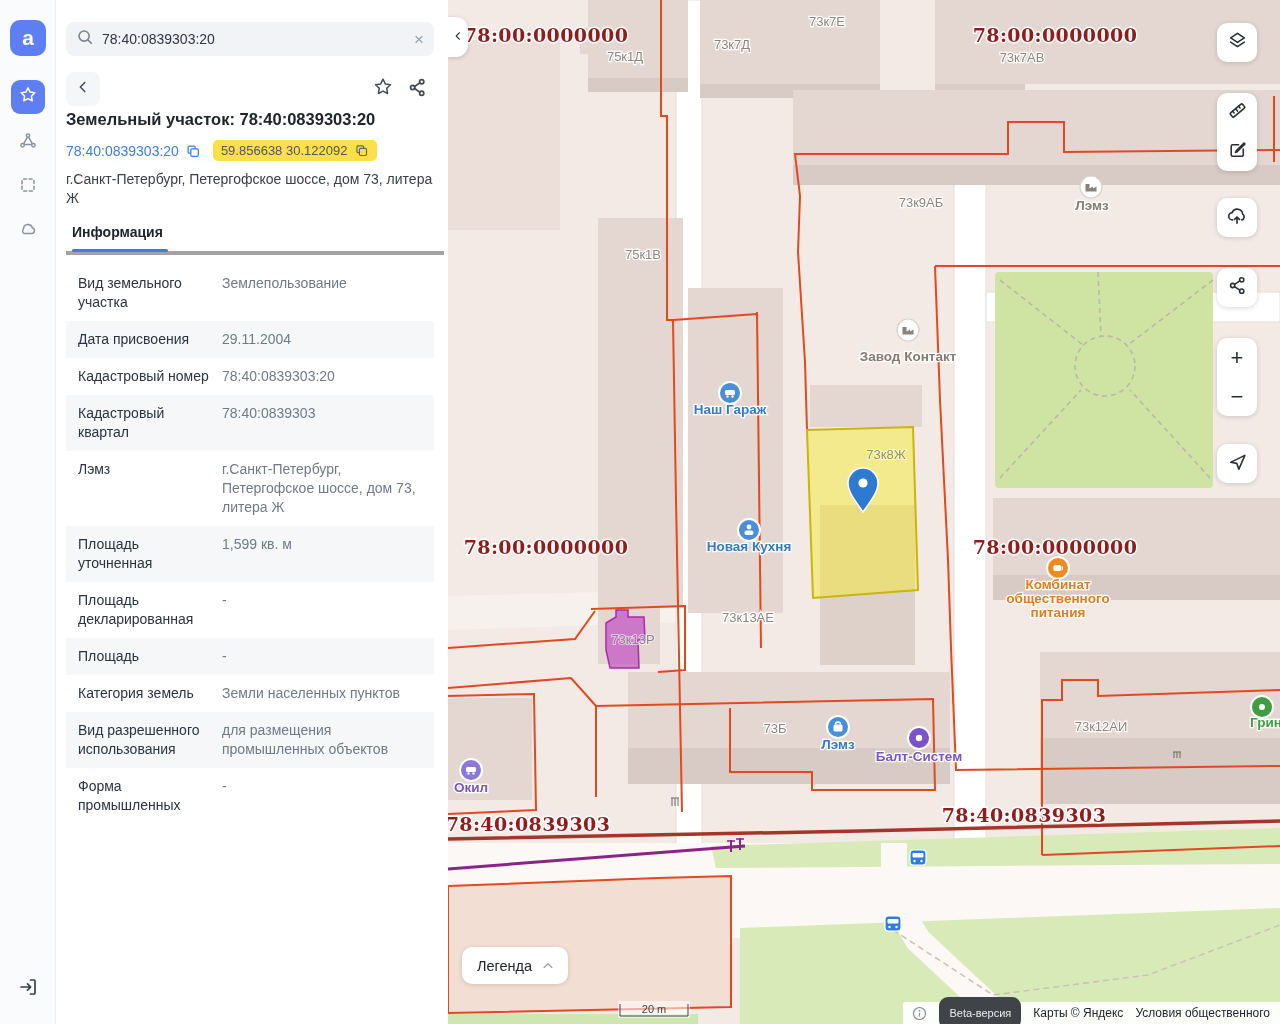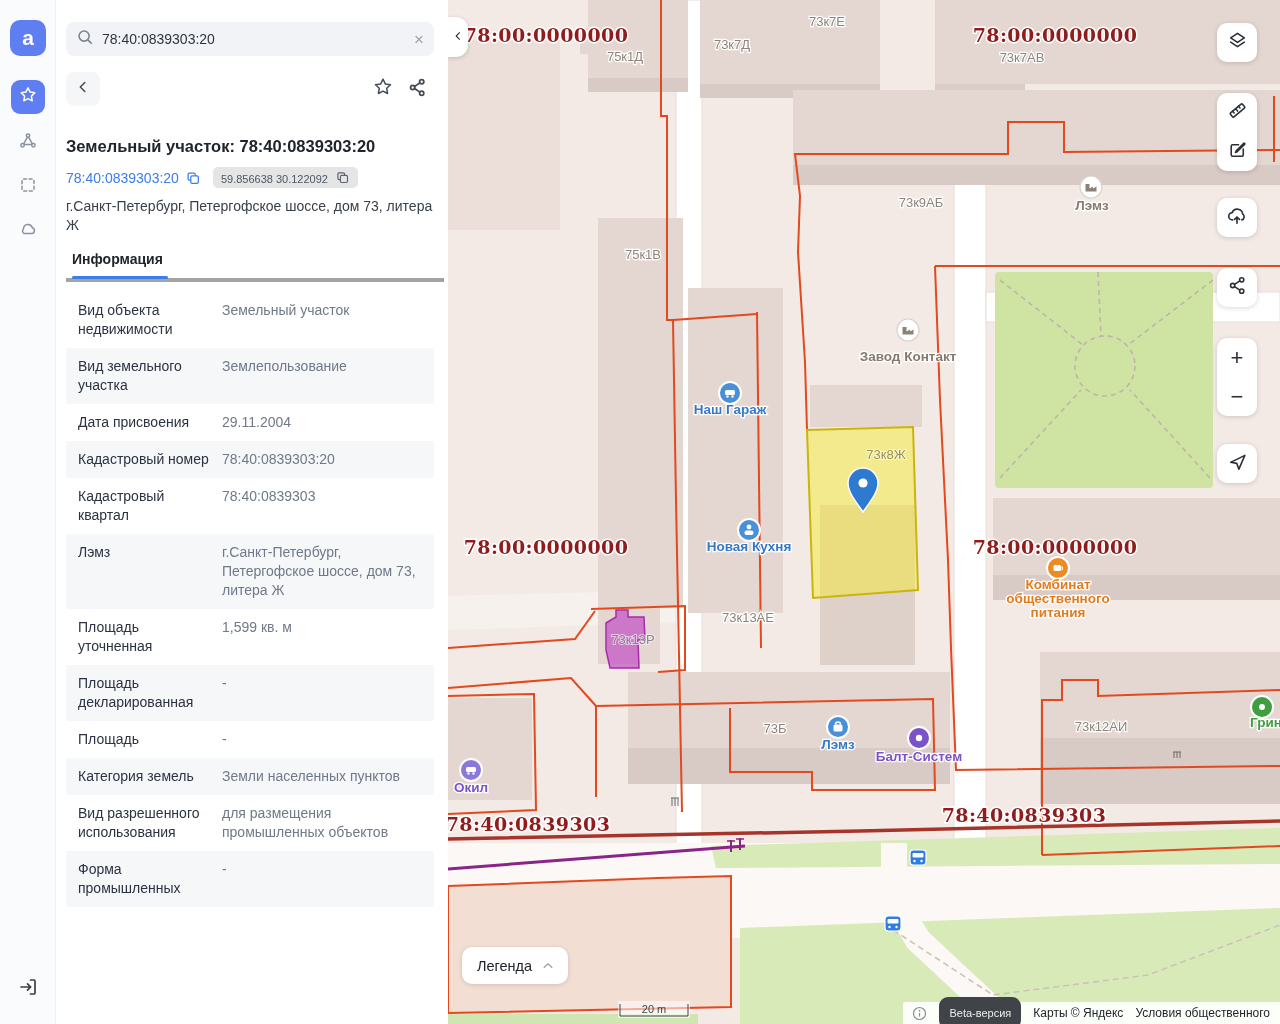--- a/index.html
+++ b/index.html
@@ -20,25 +20,25 @@
   .panel { position:absolute; left:56px; top:0; width:392px; height:1018px; background:#fff; z-index:20; overflow:hidden; }
   .searchwrap { margin:22px 14px 0 10px; height:34px; background:#f1f3f6; border-radius:8px; display:flex; align-items:center; padding:0 10px; gap:8px; }
   .searchwrap svg { flex:none; stroke:#7d8490; fill:none; stroke-width:1.8; stroke-linecap:round; }
   .searchwrap input { flex:1; border:none; outline:none; background:transparent; font-family:inherit; font-size:14px; color:#2e3540; }
   .clearbtn { flex:none; color:#9aa1ab; font-size:17px; line-height:1; cursor:pointer; }
   .headrow { margin:16px 14px 0 10px; display:flex; align-items:center; }
   .backbtn { width:34px; height:34px; border-radius:8px; background:#f5f6f8; display:flex; align-items:center; justify-content:center; }
   .backbtn svg, .hico svg { stroke:#454b54; fill:none; stroke-width:1.7; stroke-linecap:round; stroke-linejoin:round; }
   .headrow .sp { flex:1; }
   .hico { width:34px; height:34px; display:flex; align-items:center; justify-content:center; }
-  .ptitle { margin:31px 14px 0 10px; font-size:16.5px; font-weight:bold; color:#20252b; }
+  .ptitle { margin:4px 14px 0 10px; font-size:16.5px; font-weight:bold; color:#20252b; }
   .linkrow { margin:11px 14px 0 10px; display:flex; align-items:center; gap:6px; }
   .cadlink { font-size:14px; color:#3b7de9; }
   .copyico svg { stroke:#3b7de9; fill:none; stroke-width:1.4; display:block; }
-  .chip { margin-left:6px; display:flex; align-items:flex-end; gap:7px; background:#e5e5e5; border-radius:5px; padding:3px 8px; font-size:11px; color:#4e5765; }
+  .chip { margin-left:6px; display:flex; align-items:flex-end; gap:7px; background:#fde047; border-radius:5px; padding:3px 8px; font-size:13px; color:#4e5765; }
   .chip svg { stroke:#5b6470; fill:none; stroke-width:1.4; display:block; }
   .address { margin:9px 14px 0 10px; font-size:14px; color:#394049; line-height:1.35; }
   .tabs { margin:15px 0 0 10px; border-bottom:4px solid #a3a3a3; padding:0 0 10px 6px; position:relative; width:378px; }
   .tablabel { font-size:14px; font-weight:bold; color:#20252b; }
   .tabline { position:absolute; left:6px; bottom:-1px; width:96px; height:3px; background:#3b7de9; border-radius:2px; }
   .rows { margin:10px 14px 0 10px; }
   .row { display:flex; gap:12px; padding:9px 12px; border-radius:2px; }
   .row:nth-child(even) { background:#f6f7f9; }
   .rl { flex:none; width:132px; font-size:14px; line-height:19px; color:#2b3240; }
   .rv { flex:1; font-size:14px; line-height:19px; color:#707987; }
@@ -165,24 +165,20 @@
     </div>
 
     <div class="address">г.Санкт-Петербург, Петергофское шоссе, дом 73, литера Ж</div>
 
     <div class="tabs">
       <span class="tablabel">Информация</span>
       <span class="tabline"></span>
     </div>
 
     <div class="rows">
-      <div class="row">
-          <div class="rl">Вид объекта недвижимости</div>
-          <div class="rv">Земельный участок</div>
-        </div>
       <div class="row">
           <div class="rl">Вид земельного участка</div>
           <div class="rv">Землепользование</div>
         </div>
       <div class="row">
           <div class="rl">Дата присвоения</div>
           <div class="rv">29.11.2004</div>
         </div>
       <div class="row">
           <div class="rl">Кадастровый номер</div>

